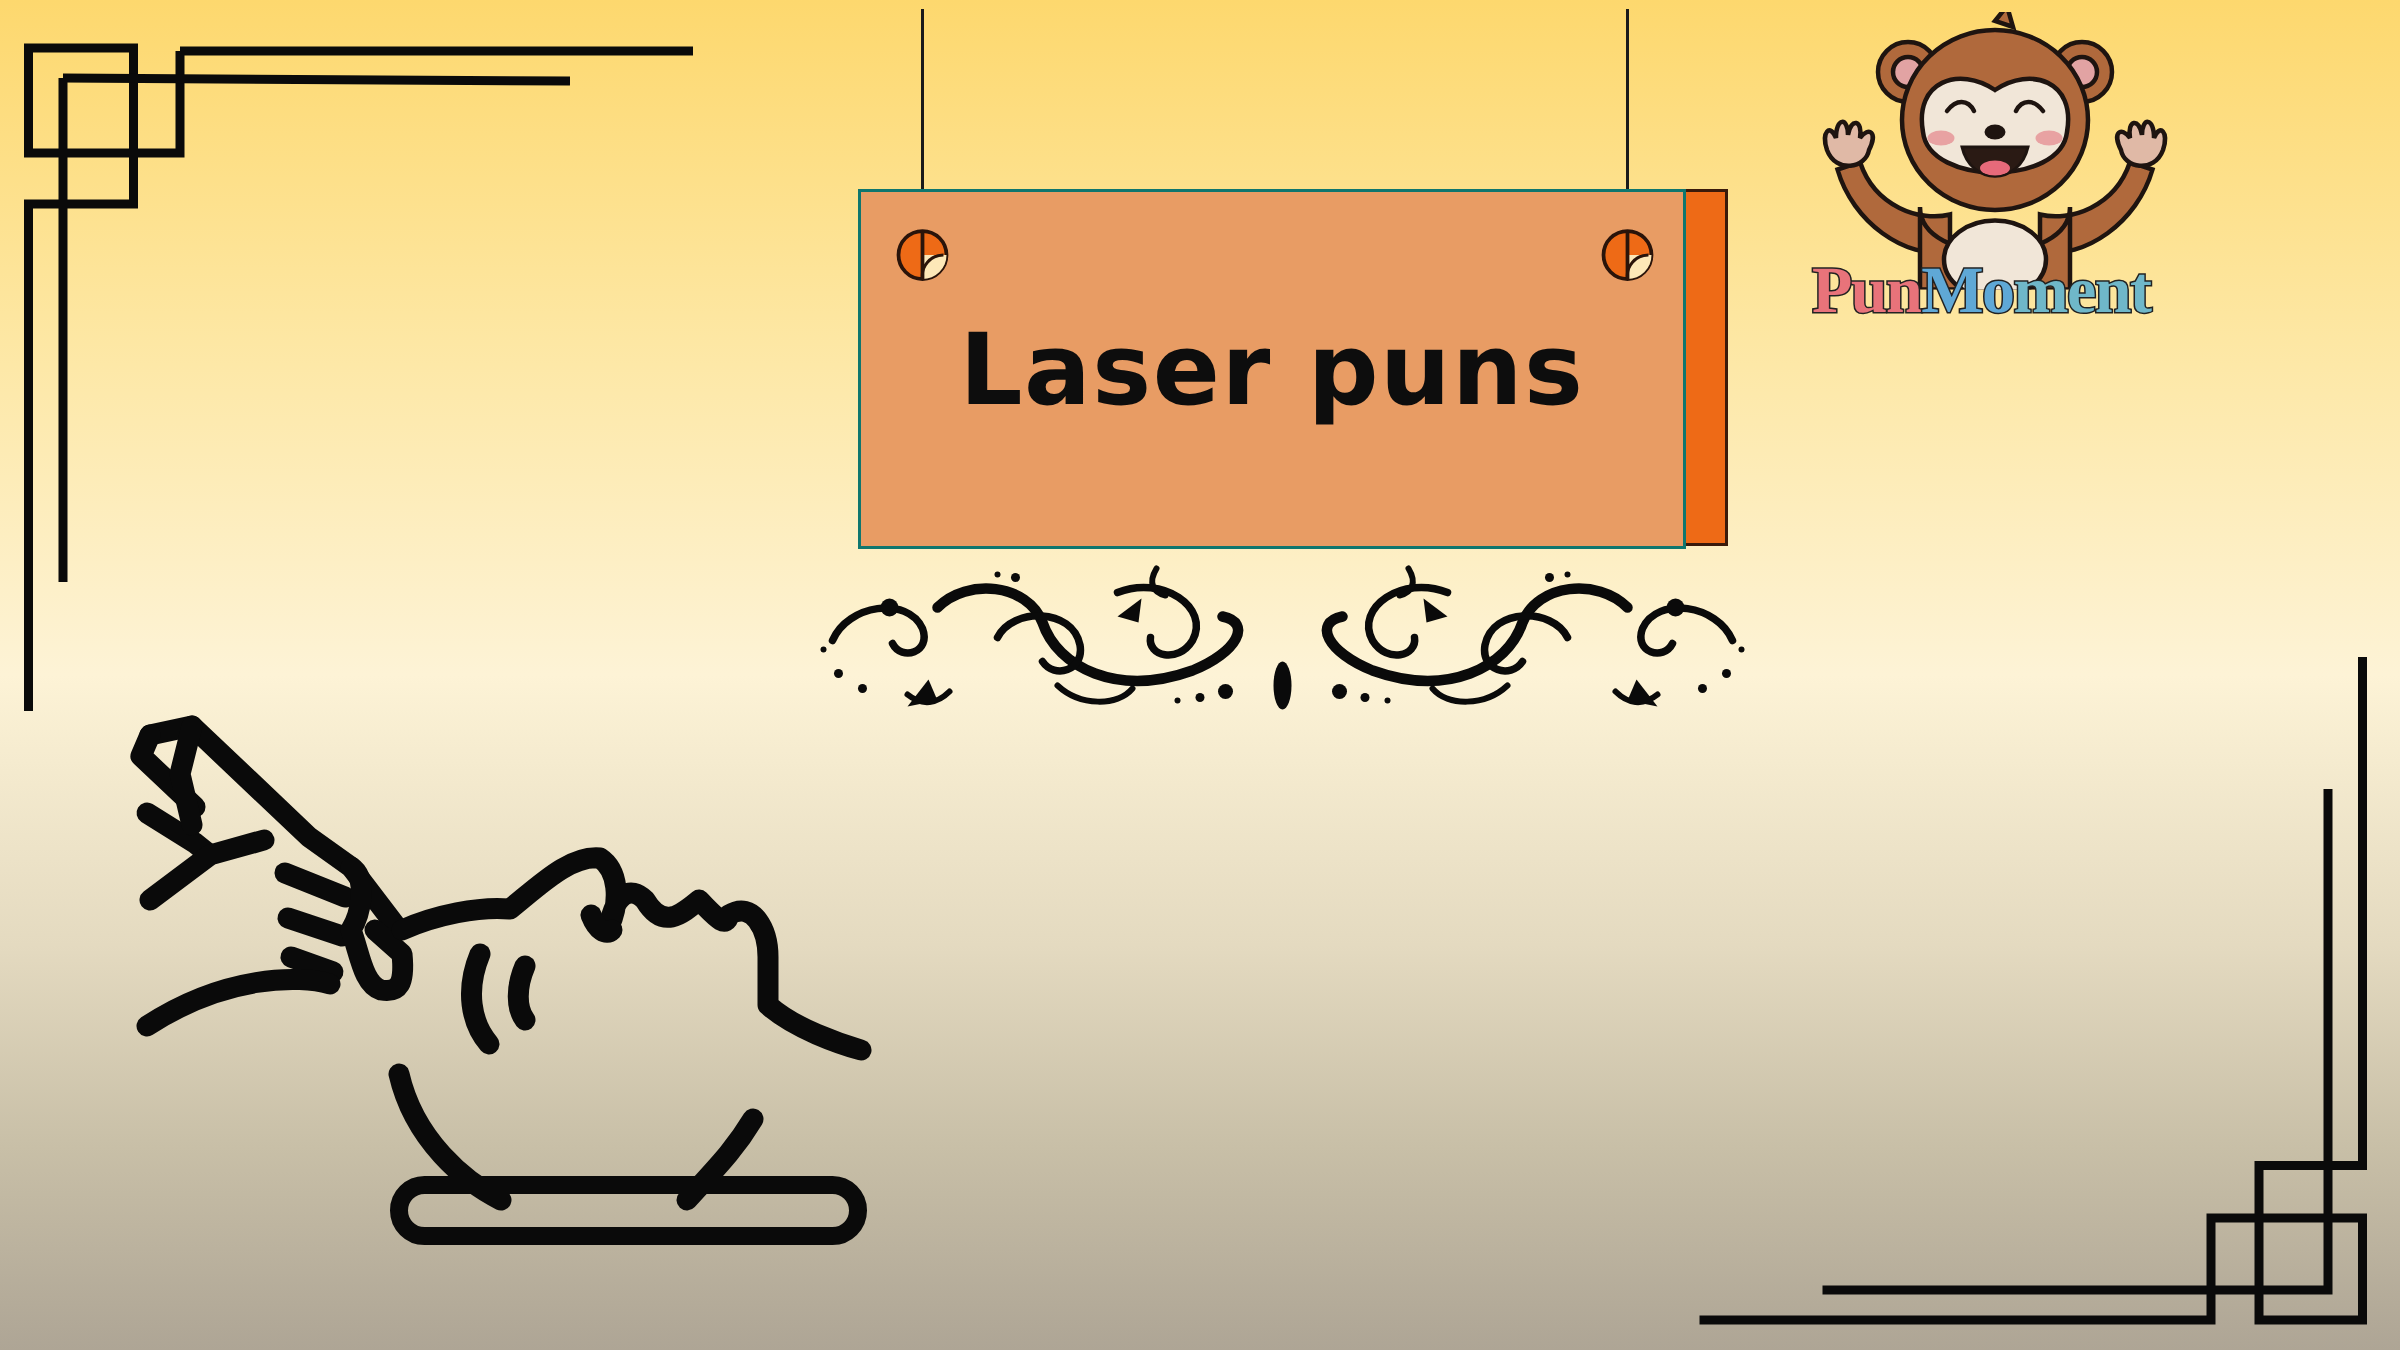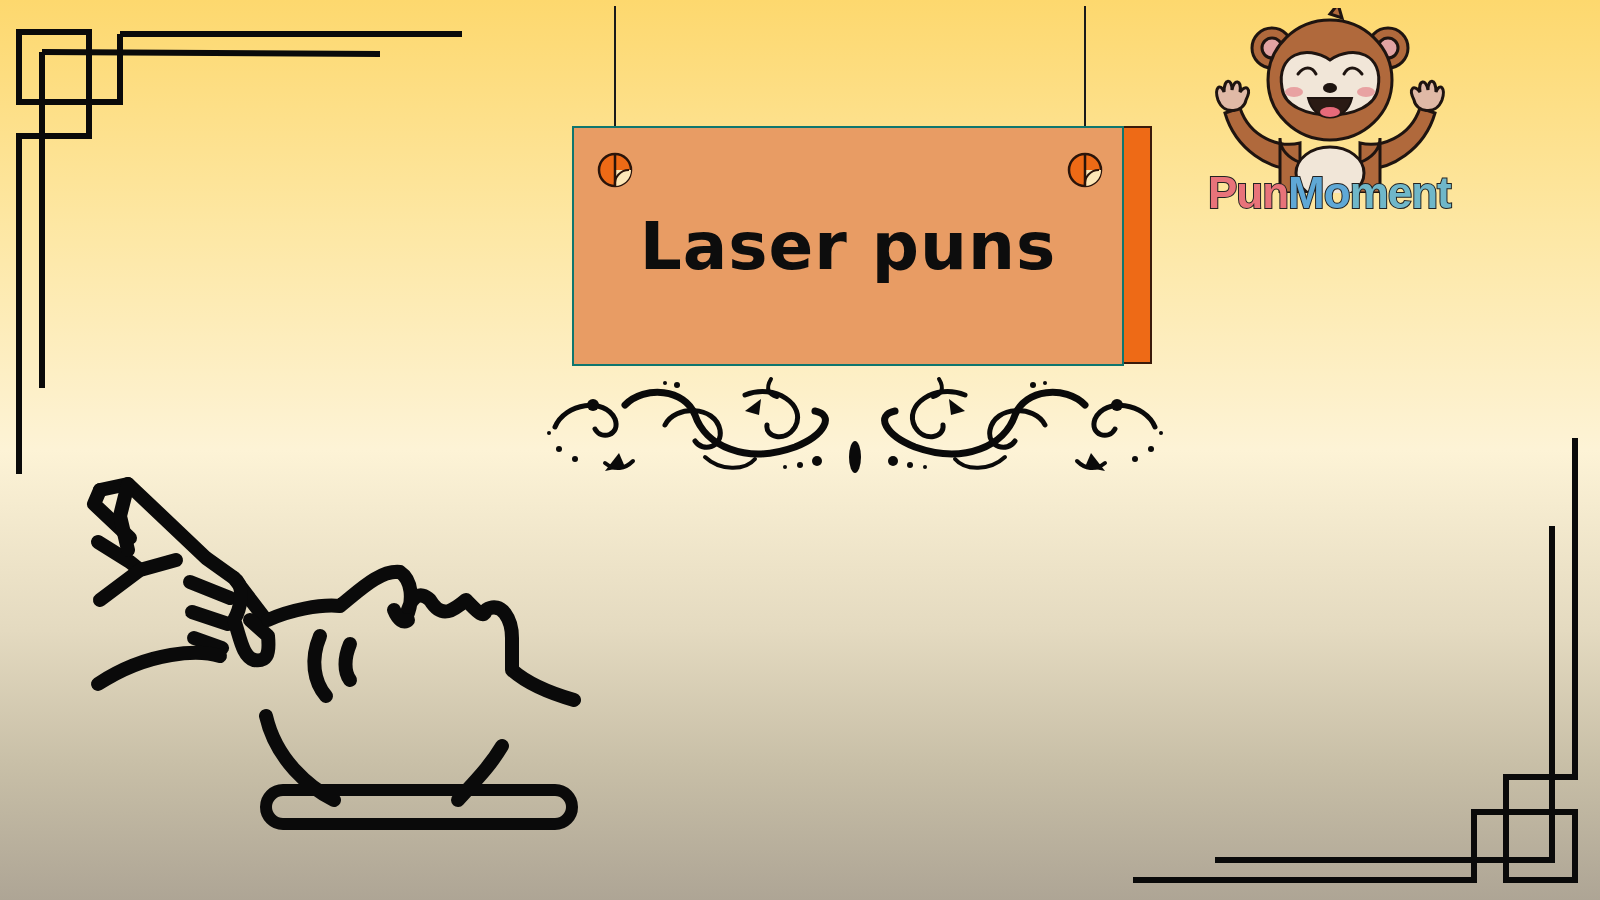--- a/index.html
+++ b/index.html
@@ -18,21 +18,21 @@
   .sign {
     position: absolute; left: 2px; top: 126px; width: 548px; height: 236px;
     background: #e89c64; border: 2px solid #0f766e;
     display: flex; align-items: center; justify-content: center;
   }
   .sign-title {
     font-family: "DejaVu Sans", sans-serif; font-weight: bold;
     font-size: 66px; color: #0d0d0d; letter-spacing: 1px; margin-top: 0px;
   }
   .brand {
-    left: 1208px; top: 168px; font-family: Liberation Sans, sans-serif; font-weight: bold;
+    left: 1208px; top: 168px; font-family: Liberation Serif, serif; font-weight: bold;
     font-size: 44px; letter-spacing: -1px;
   }
   .brand span { -webkit-text-stroke: 2px #222; paint-order: stroke fill; }
 </style>
 </head>
 <body>
 
 <svg class="abs" style="left:0;top:0" width="470" height="480" viewBox="0 0 470 480">
   <g fill="none" stroke="#0a0a0a" stroke-width="6" stroke-linecap="butt">
     <path d="M120 34 L462 34"></path>

